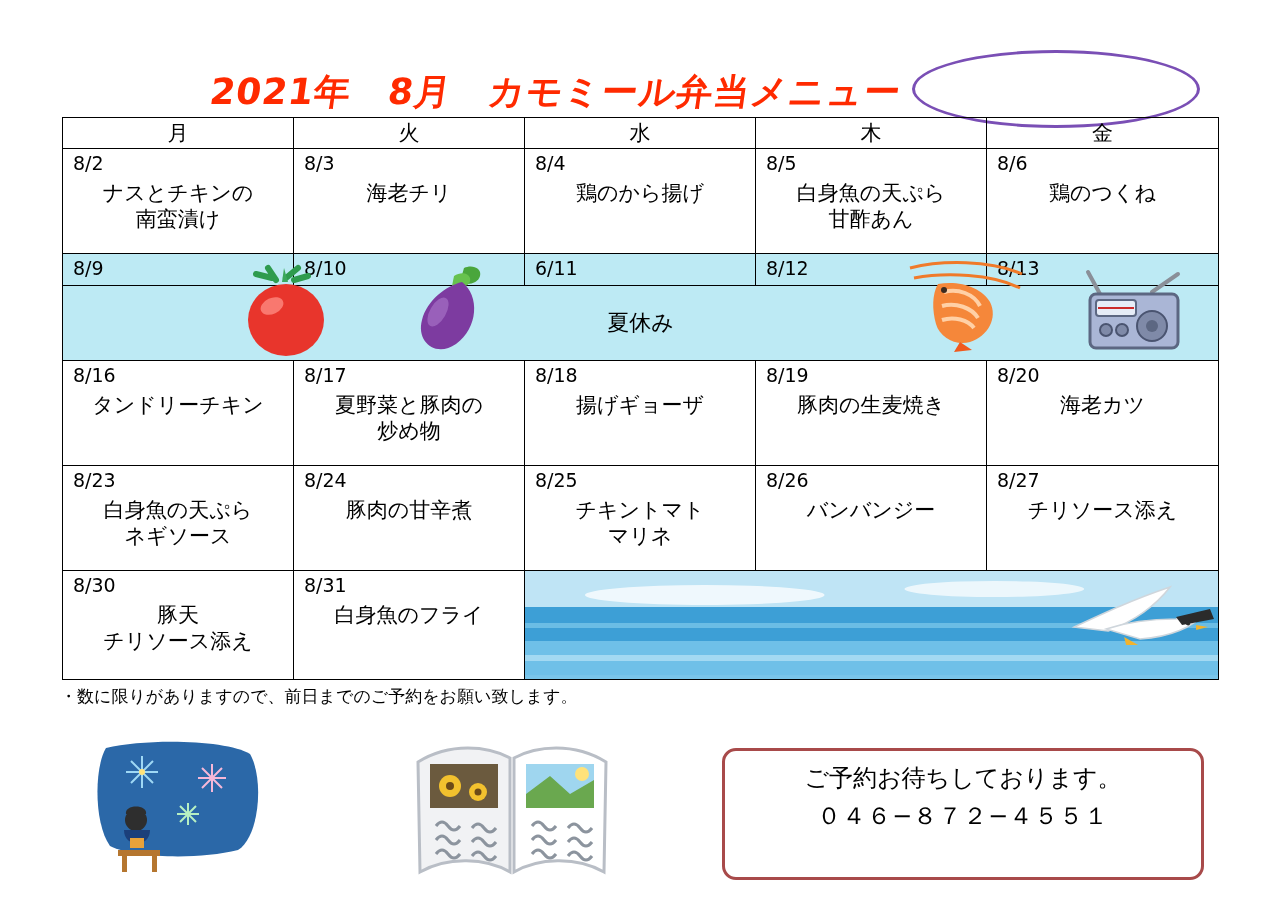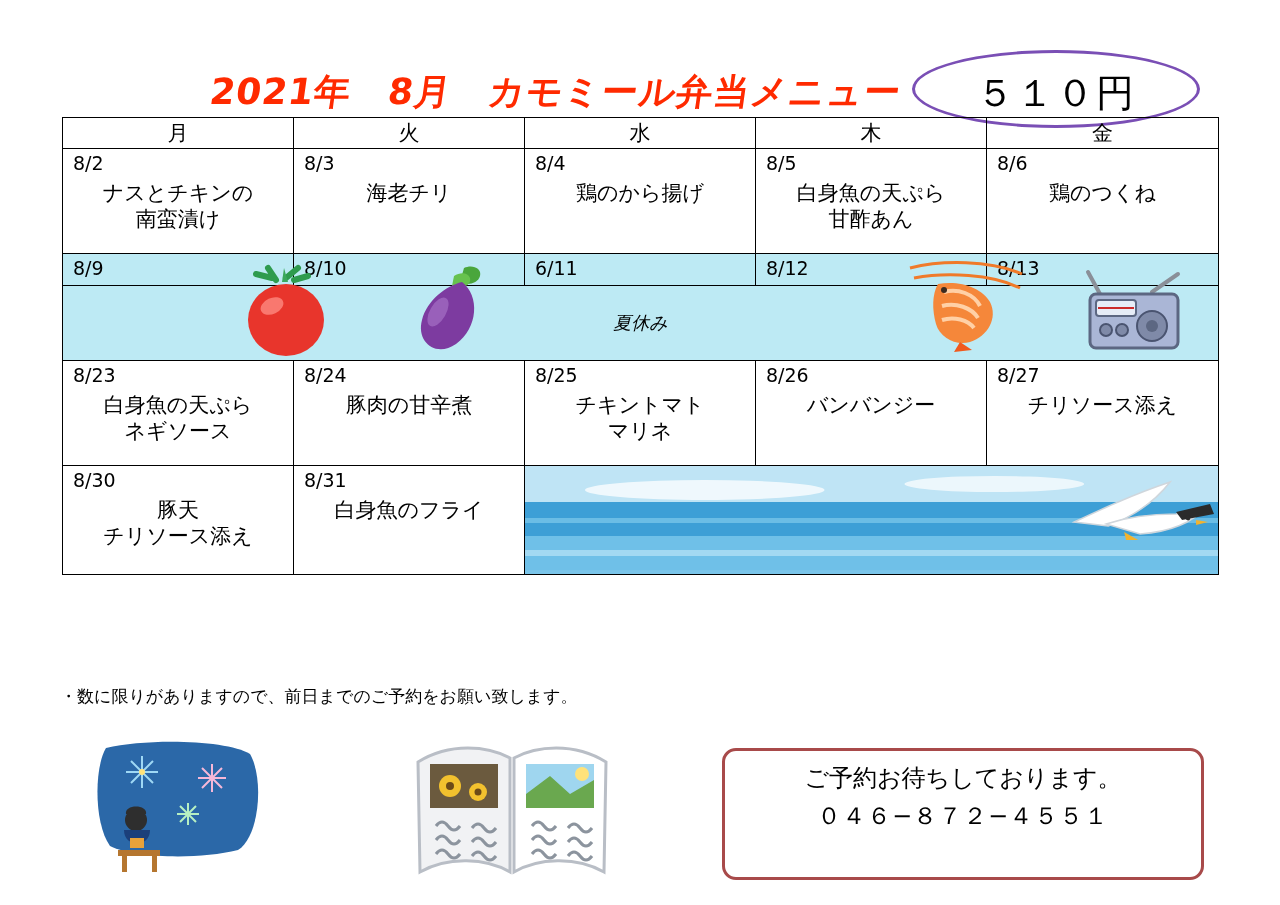--- a/index.html
+++ b/index.html
@@ -104,24 +104,23 @@
   .sumrow .date {
     height: 28px;
   }
   .summer-band {
     background: #bdeaf4;
     height: 74px;
     text-align: center;
     position: relative;
   }
   .summer-band .label {
-    font-size: 18px;
+    font-size: 22px;
     line-height: 74px;
     font-family: "DejaVu Sans", sans-serif;
-    font-style: italic;
   }
   .sea-cell {
     padding: 0 !important;
     background: linear-gradient(#bfe4f5 0%, #bfe4f5 34%, #4aa8dd 34%, #2f90d0 60%, #59b4e2 60%, #7cc6ea 100%);
     height: 104px;
   }
 
   
   .note {
     position: absolute;
@@ -159,21 +158,20 @@
   .radio { left: 1082px; top: 268px; }
   .fireworks { left: 88px; top: 738px; }
   .book { left: 410px; top: 730px; }
 </style>
 </head>
 <body>
 
 <div class="header">
   <div class="title">2021年　8月　カモミール弁当メニュー</div>
   <div class="price-oval"></div>
-  <div class="price-text">５１０円</div>
 </div>
 
 <div class="cal-wrap">
   <table class="cal">
     <colgroup>
       <col style="width:231px">
         <col style="width:231px">
         <col style="width:231px">
         <col style="width:231px">
         <col style="width:232px">
@@ -230,20 +228,43 @@
             <div class="date">8/13</div>
           </td>
       </tr>
 
       <tr>
         <td class="summer-band" colspan="5">
           <span class="label">夏休み</span>
         </td>
       </tr>
 
+      <tr>
+        <td class="daycell">
+          <div class="date">8/16</div>
+          <div class="dish">タンドリーチキン</div>
+        </td>
+        <td class="daycell">
+          <div class="date">8/17</div>
+          <div class="dish">夏野菜と豚肉の
+炒め物</div>
+        </td>
+        <td class="daycell">
+          <div class="date">8/18</div>
+          <div class="dish">揚げギョーザ</div>
+        </td>
+        <td class="daycell">
+          <div class="date">8/19</div>
+          <div class="dish">豚肉の生麦焼き</div>
+        </td>
+        <td class="daycell">
+          <div class="date">8/20</div>
+          <div class="dish">海老カツ</div>
+        </td>
+      </tr>
 
       <tr>
         <td class="daycell">
           <div class="date">8/23</div>
           <div class="dish">白身魚の天ぷら
 ネギソース</div>
         </td>
         <td class="daycell">
           <div class="date">8/24</div>
           <div class="dish">豚肉の甘辛煮</div>

